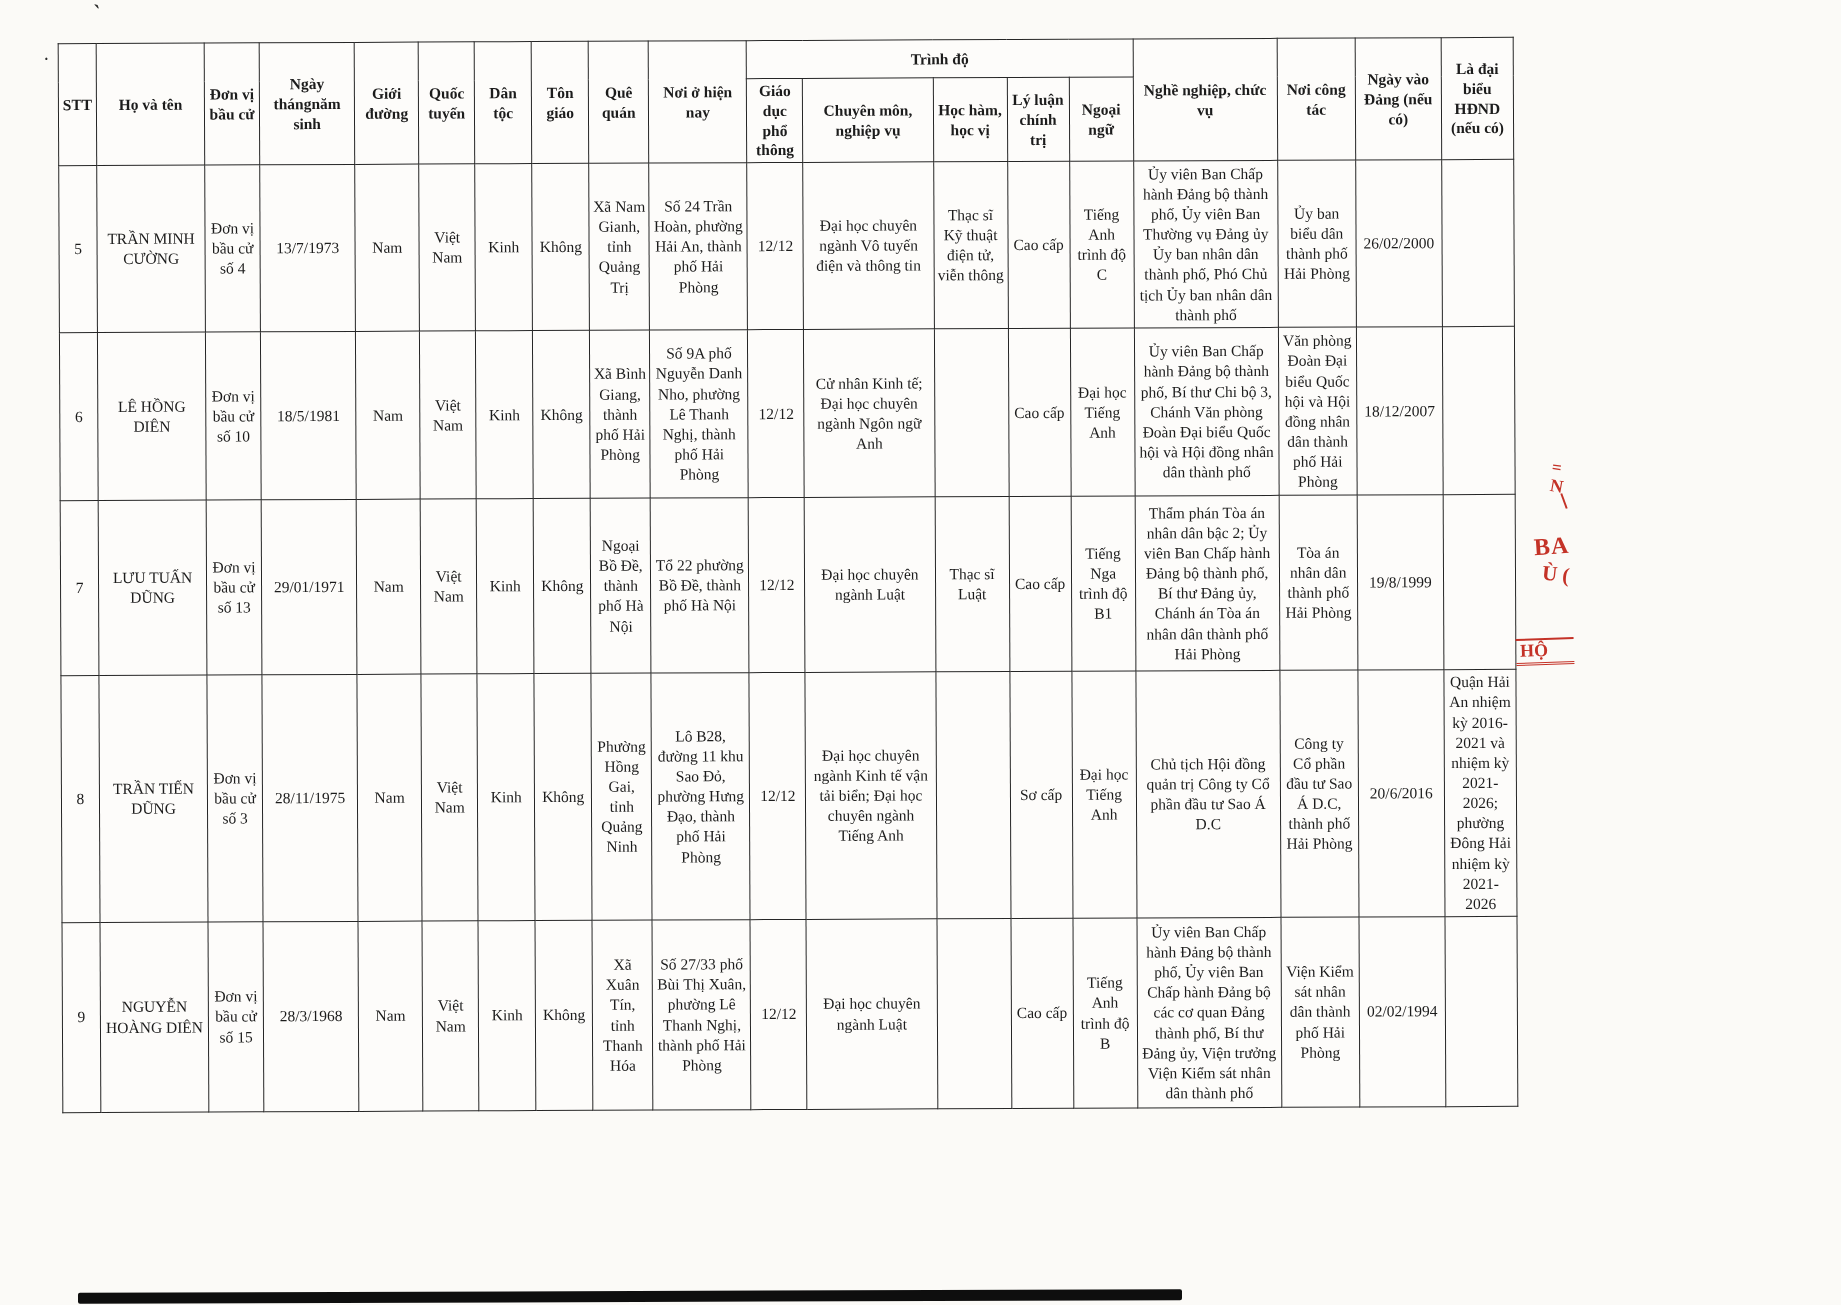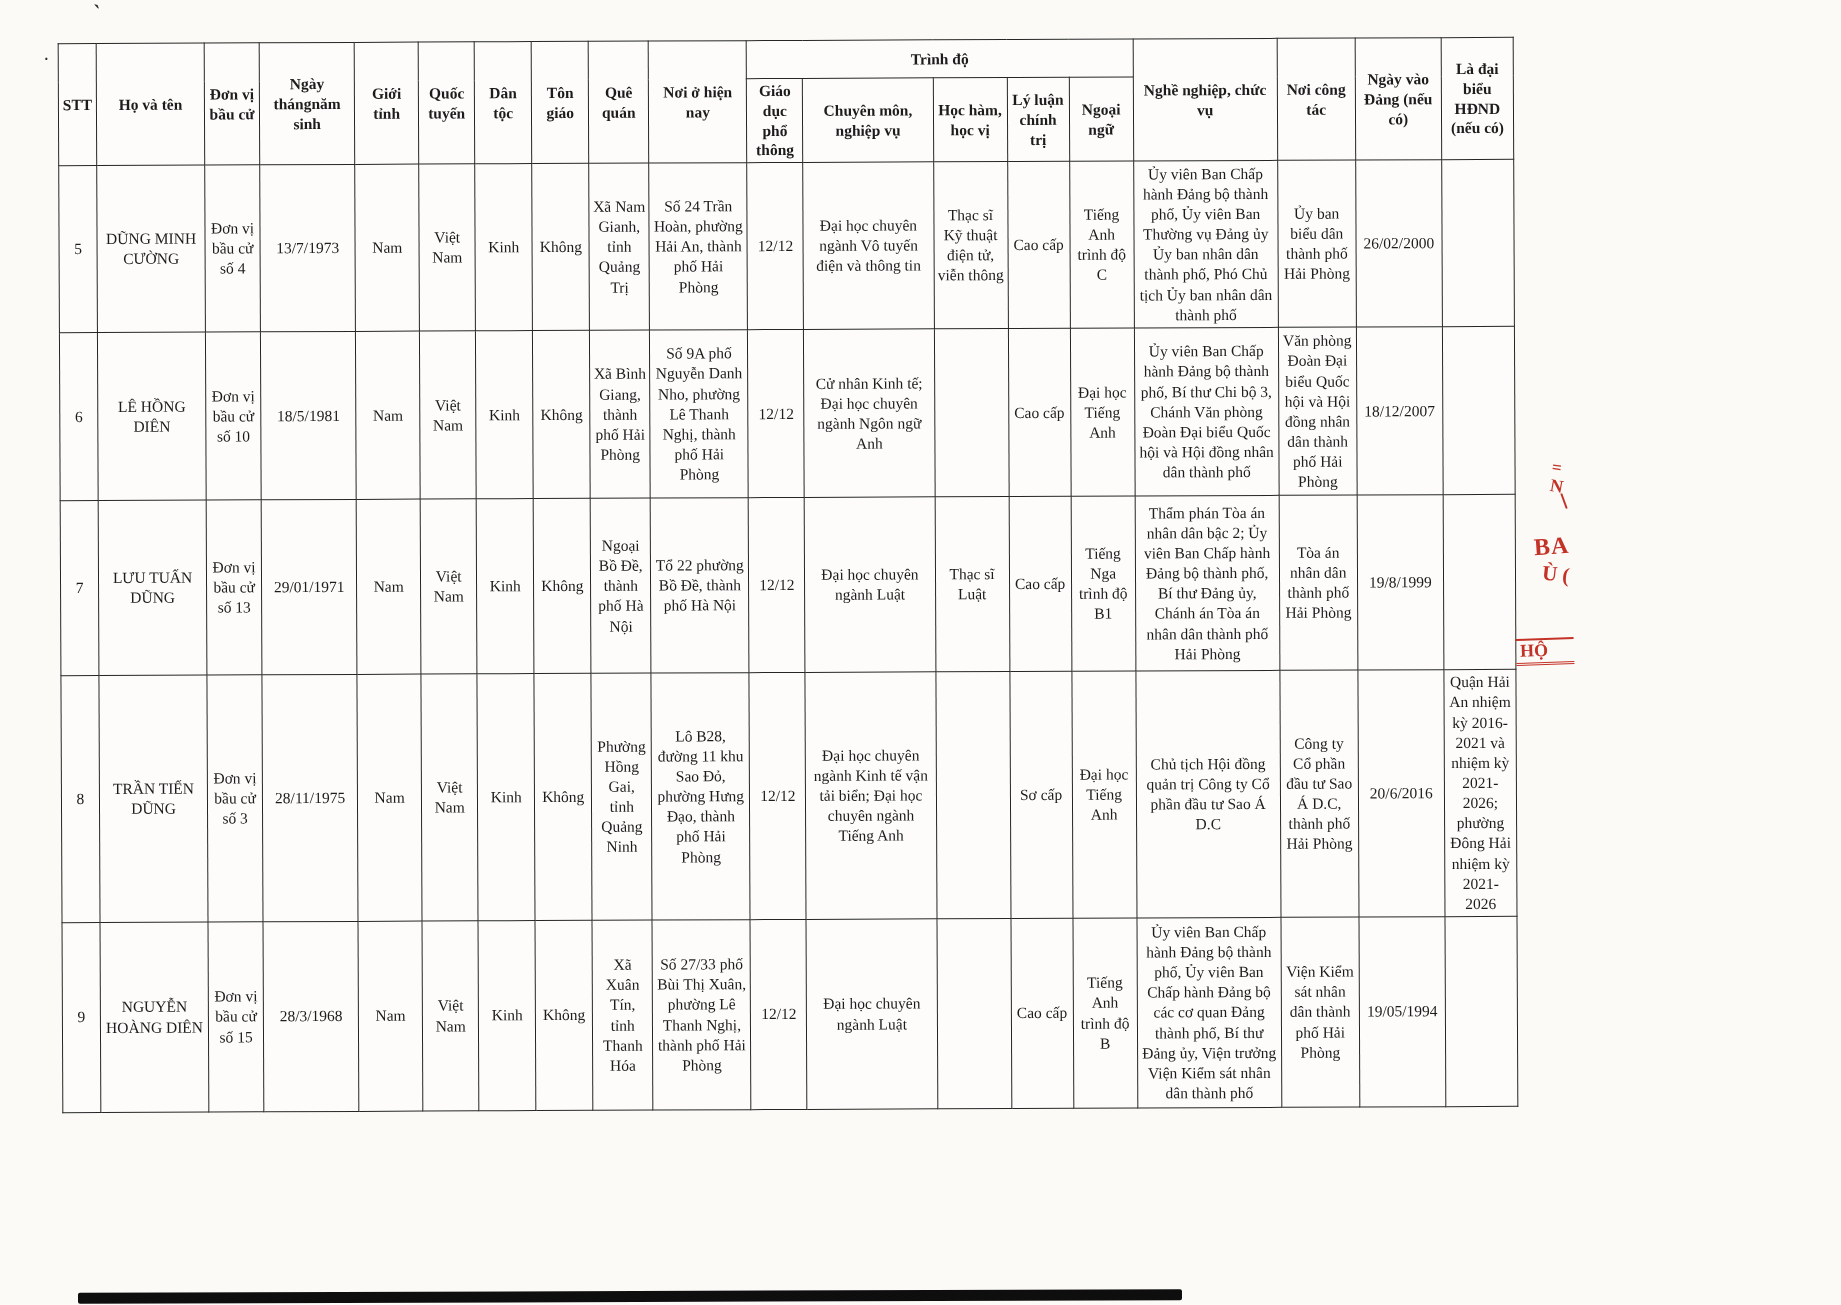--- a/index.html
+++ b/index.html
@@ -108,21 +108,21 @@
         <col style="width:78px">
         <col style="width:86px">
       <col style="width:72px">
     </colgroup>
     <thead>
       <tr class="hdr-top">
         <th rowspan="2">STT</th>
         <th rowspan="2">Họ và tên</th>
         <th rowspan="2">Đơn vị bầu cử</th>
         <th rowspan="2">Ngày thángnăm sinh</th>
-        <th rowspan="2">Giới tỉnh</th>
+        <th rowspan="2">Giới đường</th>
         <th rowspan="2">Quốc tuyến</th>
         <th rowspan="2">Dân tộc</th>
         <th rowspan="2">Tôn giáo</th>
         <th rowspan="2">Quê quán</th>
         <th rowspan="2">Nơi ở hiện nay</th>
         <th colspan="5">Trình độ</th>
         <th rowspan="2">Nghề nghiệp, chức vụ</th>
         <th rowspan="2">Nơi công tác</th>
         <th rowspan="2">Ngày vào Đảng (nếu có)</th>
         <th rowspan="2">Là đại biểu HĐND (nếu có)</th>
@@ -131,21 +131,21 @@
         <th>Giáo dục phổ thông</th>
         <th>Chuyên môn, nghiệp vụ</th>
         <th>Học hàm, học vị</th>
         <th>Lý luận chính trị</th>
         <th>Ngoại ngữ</th>
       </tr>
     </thead>
     <tbody>
       <tr class="r0">
         <td>5</td>
-        <td>DŨNG MINH CƯỜNG</td>
+        <td>TRẦN MINH CƯỜNG</td>
         <td>Đơn vị bầu cử số 4</td>
         <td>13/7/1973</td>
         <td>Nam</td>
         <td>Việt Nam</td>
         <td>Kinh</td>
         <td>Không</td>
         <td>Xã Nam Gianh, tỉnh Quảng Trị</td>
         <td>Số 24 Trần Hoàn, phường Hải An, thành phố Hải Phòng</td>
         <td>12/12</td>
         <td>Đại học chuyên ngành Vô tuyến điện và thông tin</td>
@@ -231,21 +231,21 @@
         <td>Không</td>
         <td>Xã Xuân Tín, tỉnh Thanh Hóa</td>
         <td>Số 27/33 phố Bùi Thị Xuân, phường Lê Thanh Nghị, thành phố Hải Phòng</td>
         <td>12/12</td>
         <td>Đại học chuyên ngành Luật</td>
         <td></td>
         <td>Cao cấp</td>
         <td>Tiếng Anh trình độ B</td>
         <td>Ủy viên Ban Chấp hành Đảng bộ thành phố, Ủy viên Ban Chấp hành Đảng bộ các cơ quan Đảng thành phố, Bí thư Đảng ủy, Viện trưởng Viện Kiểm sát nhân dân thành phố</td>
         <td>Viện Kiểm sát nhân dân thành phố Hải Phòng</td>
-        <td>19/05/1994</td>
+        <td>02/02/1994</td>
         <td></td>
       </tr>
     </tbody>
   </table>
 
   <span class="red-mark red-mark-0">=</span>
   <span class="red-mark red-mark-1">N</span>
   <span class="red-mark red-mark-2">BA</span>
   <span class="red-mark red-mark-3">Ù (</span>
   <span class="red-mark red-mark-4">HỘ</span>

